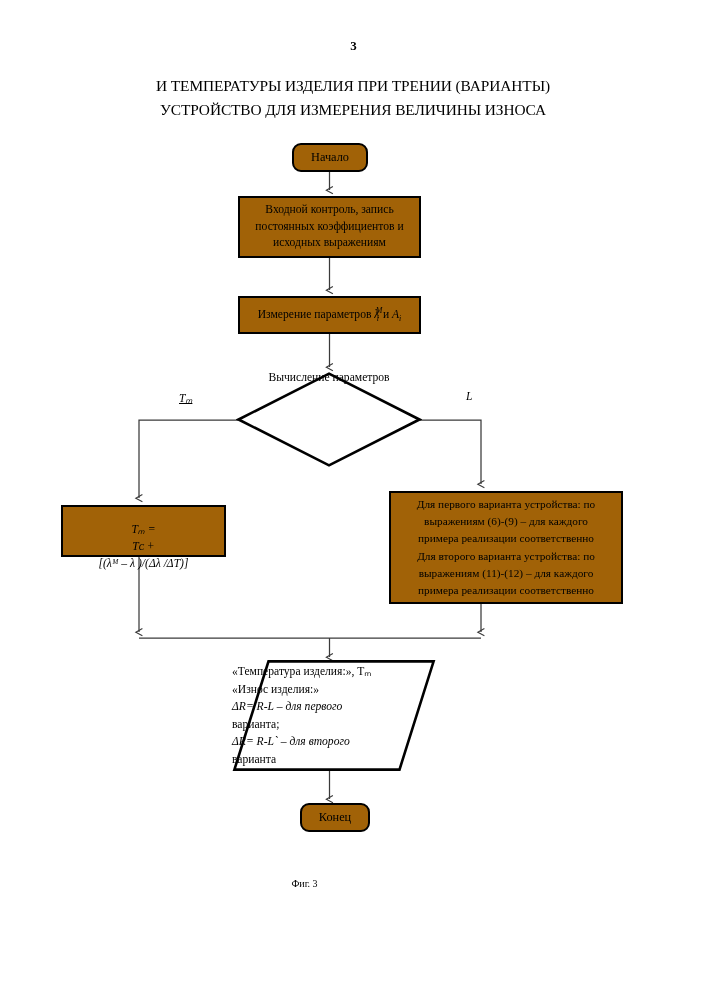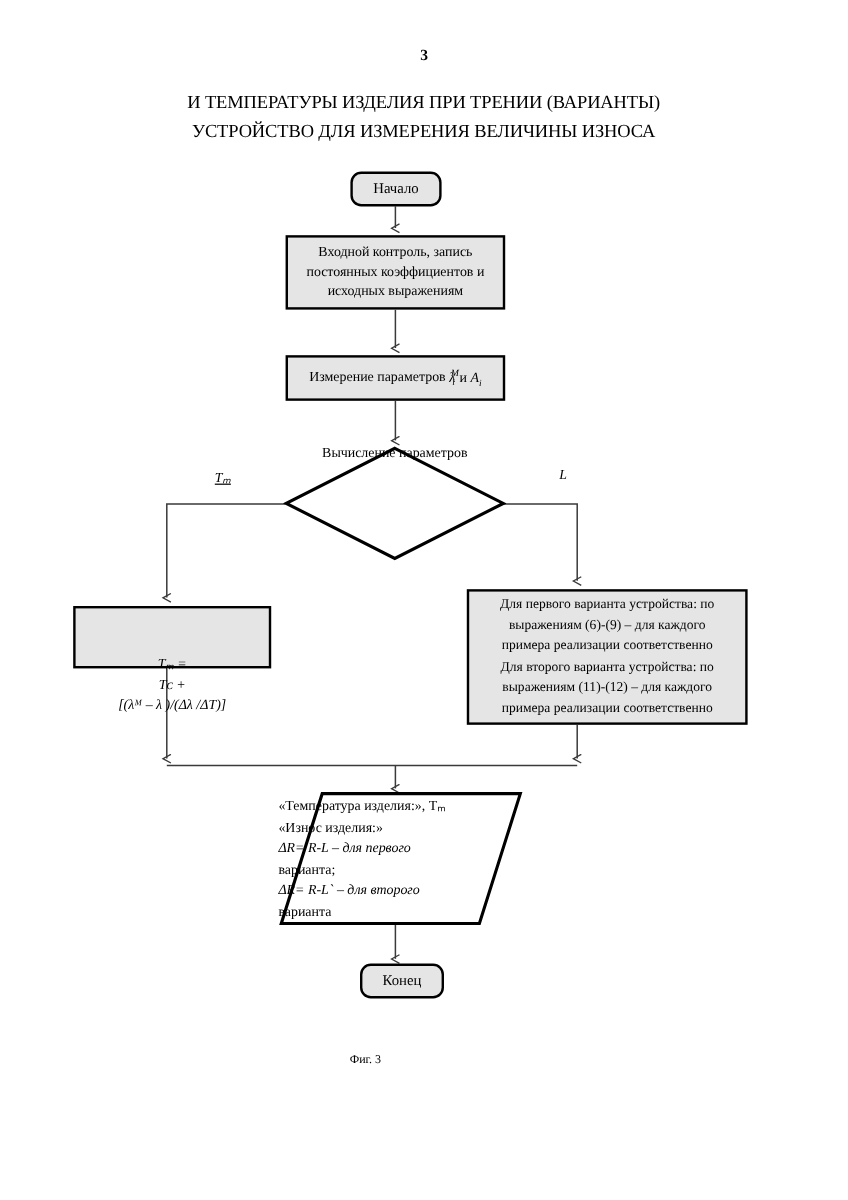--- a/index.html
+++ b/index.html
@@ -39,21 +39,21 @@
     font-size: 15.4px;
     line-height: 24px;
     letter-spacing: -0.1px;
   }
   .doc-title div { white-space: nowrap; }
 
   
   .node {
     position: absolute;
     box-sizing: border-box;
-    background: #e5e5e5;
+    background: #a16207;
     display: flex;
     align-items: center;
     justify-content: center;
     text-align: center;
   }
   .terminator {
     border: 2.4px solid #000;
     border-radius: 9px;
     font-size: 12.3px;
   }
@@ -194,21 +194,21 @@
     </svg>
     <div class="dlabel">
       <span>Вычисление параметров</span>
     </div>
   </div>
 
   <div class="branch-label" style="left:179px; top:390px;text-decoration:underline;">Tₘ</div>
   <div class="branch-label" style="left:466px; top:390px;">L</div>
 
   <div class="node process" style="left:61px; top:505px; width:165px; height:52px; align-items:flex-start;">
-    <div class="inner" style="padding-top:1px; line-height:17px;margin-top:37px;">
+    <div class="inner" style="padding-top:14px; line-height:17px;">
       <div class="formula-line mathi">Tₘ =</div>
       <div class="formula-line mathi">Tᴄ +</div>
       <div class="formula-line mathi">[(λᴹ – λ  )/(Δλ  /ΔT)]</div>
     </div>
   </div>
 
   <div class="node process" style="left:389px; top:491px; width:234px; height:113px;">
     <div class="inner" style="padding:0 2px; line-height:17.2px; font-size:11.3px;">
       <div>Для первого варианта устройства: по</div>
       <div>выражениям (6)-(9) – для каждого</div>

